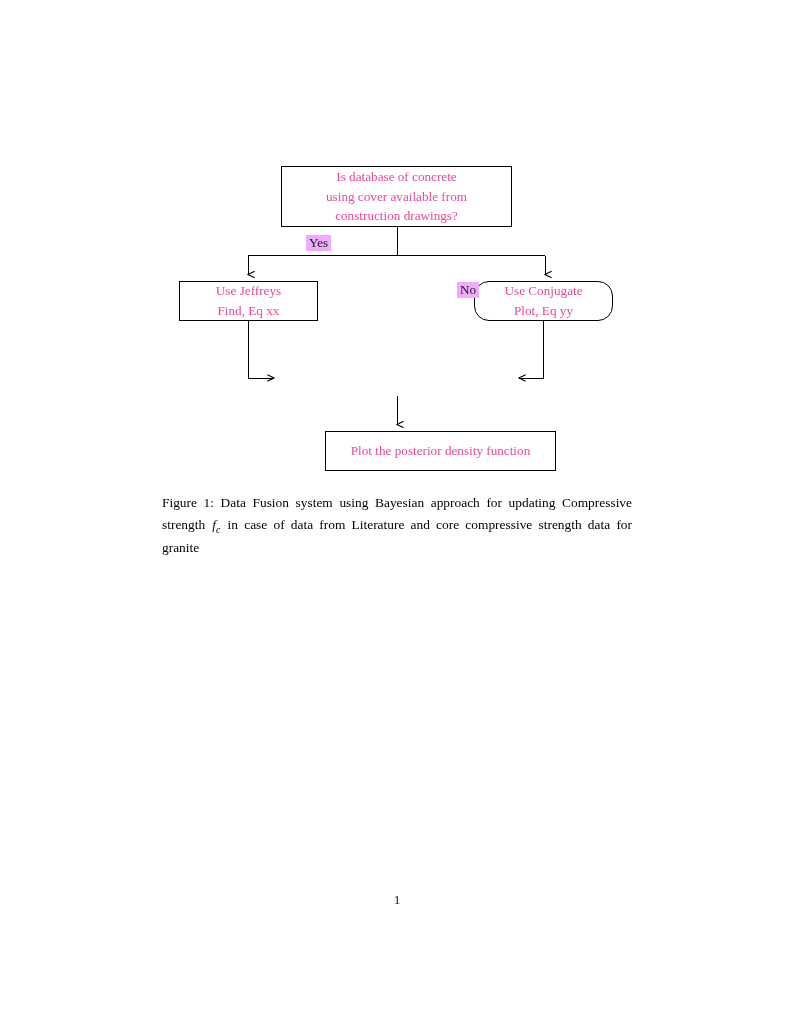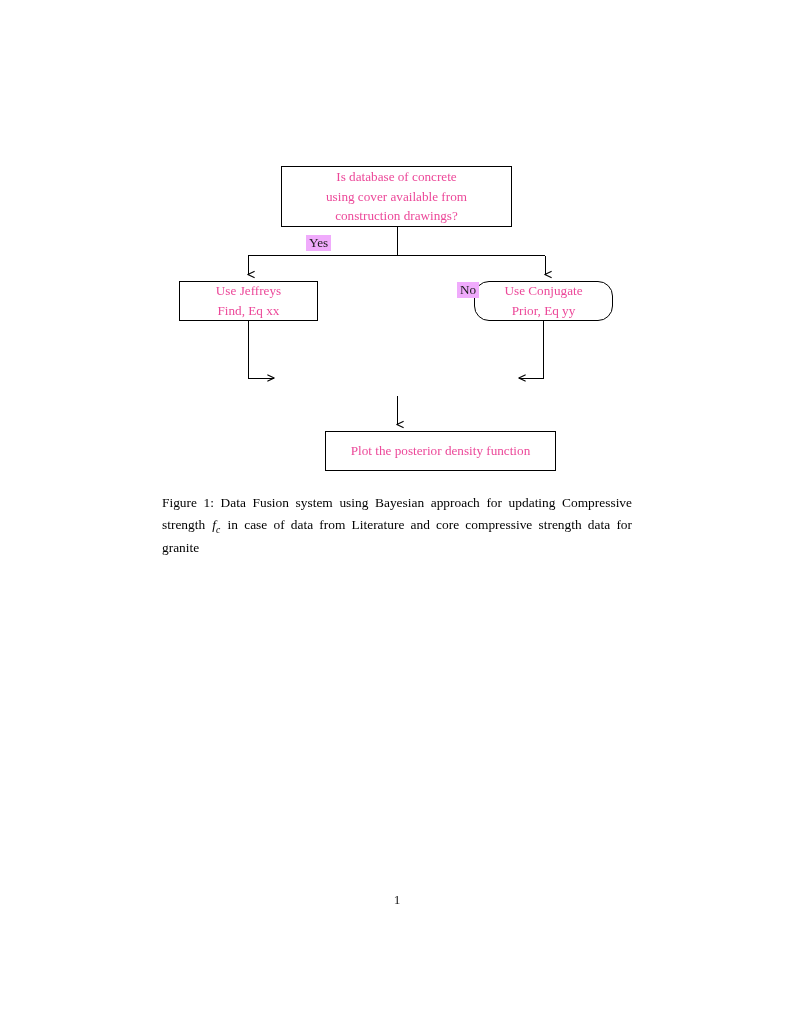--- a/index.html
+++ b/index.html
@@ -157,21 +157,21 @@
     <span class="branch-label" id="branch-label-yes">Yes</span>
     <span class="branch-label" id="branch-label-no">No</span>
 
     <div class="node" id="node-jeffreys">
       <span class="line">Use Jeffreys</span>
       <span class="line">Find, Eq xx</span>
     </div>
 
     <div class="node" id="node-conjugate">
       <span class="line">Use Conjugate</span>
-      <span class="line">Prior, Eq yy</span>
+      <span class="line">Plot, Eq yy</span>
     </div>
 
 
     <div class="node" id="node-plot">
       <span class="line">Plot the posterior density function</span>
     </div>
 
   </div>
 
   <div id="figure-caption"><span>Figure 1:</span><span> Data Fusion system using Bayesian approach for updating Compressive strength </span><span class="math-italic"><span>f</span><sub>c</sub></span><span> in case of data from Literature and core compressive strength data for granite</span></div>

